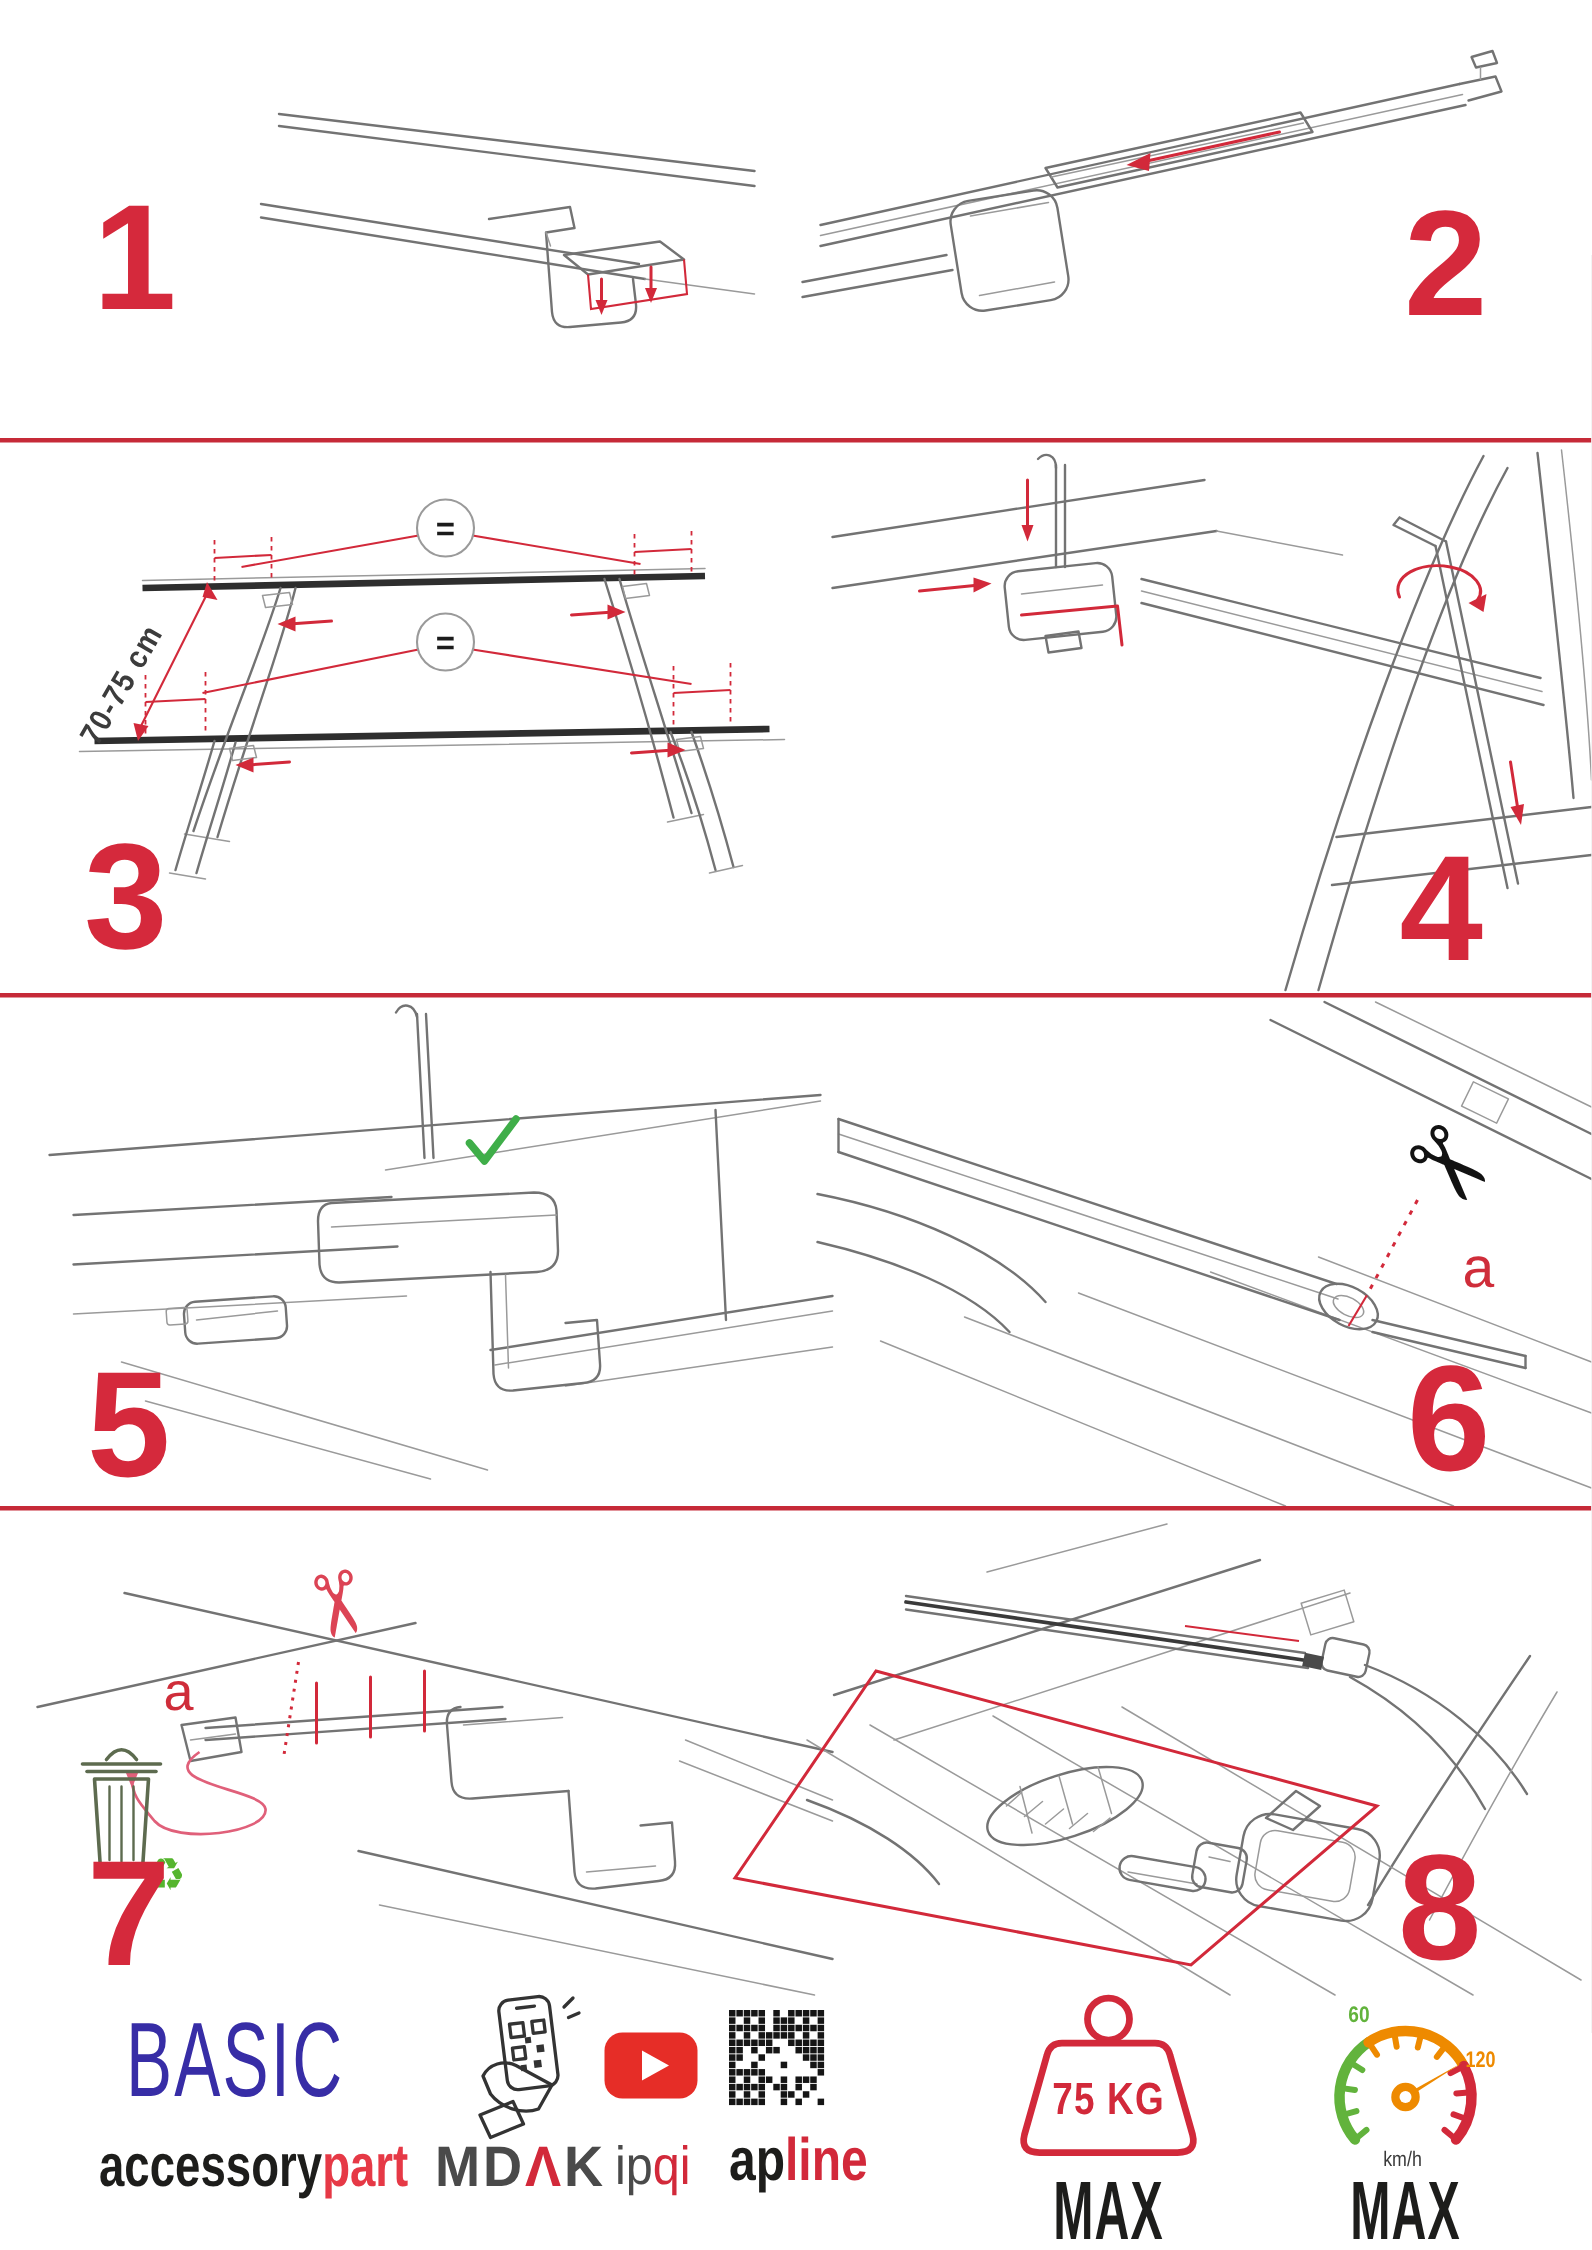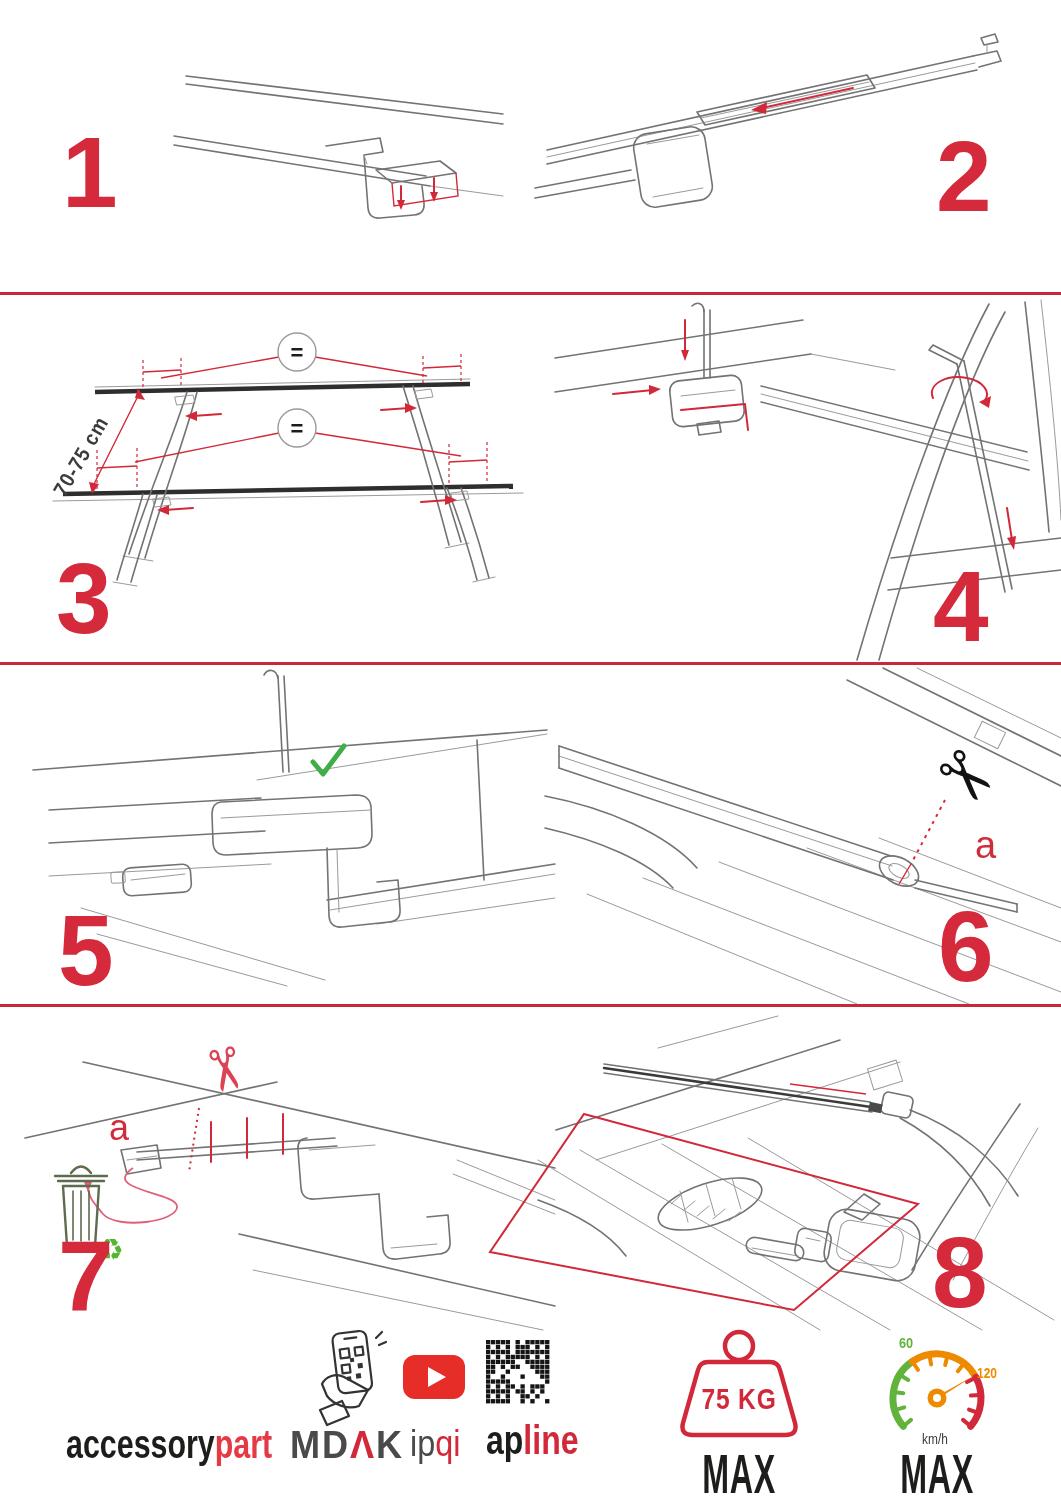--- a/index.html
+++ b/index.html
@@ -339,20 +339,23 @@
       <rect x="258" y="222" width="34" height="30" rx="7" transform="rotate(10 275 237)"></rect>
       <path class="thin" d="M268,230 l14,3"></path>
       <rect x="288" y="206" width="92" height="62" rx="18" transform="rotate(10 334 237)"></rect>
       <rect class="thin" x="300" y="216" width="64" height="40" rx="10" transform="rotate(10 332 236)"></rect>
       <path d="M306,204 L326,186 L342,196 L324,212 Z"></path>
     </g>
     <path class="redthin" style="stroke-width:2" d="M46,106 L380,196 L256,302 L-48,244 Z"></path>
   </svg>
   <div class="stepnum" style="left:932px;top:1222px">8</div>
 
+  <div class="abs" style="left:84px;top:1338px">
+    <div class="basic">BASIC</div>
+  </div>
   <div class="abs subbrand" style="left:66px;top:1424px">
     <span class="blk">accessory</span><span class="brightred">part</span>
   </div>
 
   <svg class="abs" style="left:312px;top:1328px" width="82" height="100" viewBox="0 0 82 100">
     <g fill="none" stroke="#333" stroke-width="2.2" stroke-linecap="round" stroke-linejoin="round">
       <g transform="rotate(-7 41 40)">
         <rect x="24" y="4" width="34" height="60" rx="7"></rect>
         <line x1="36" y1="10" x2="48" y2="10"></line>
         <rect x="30" y="20" width="9" height="9"></rect>

